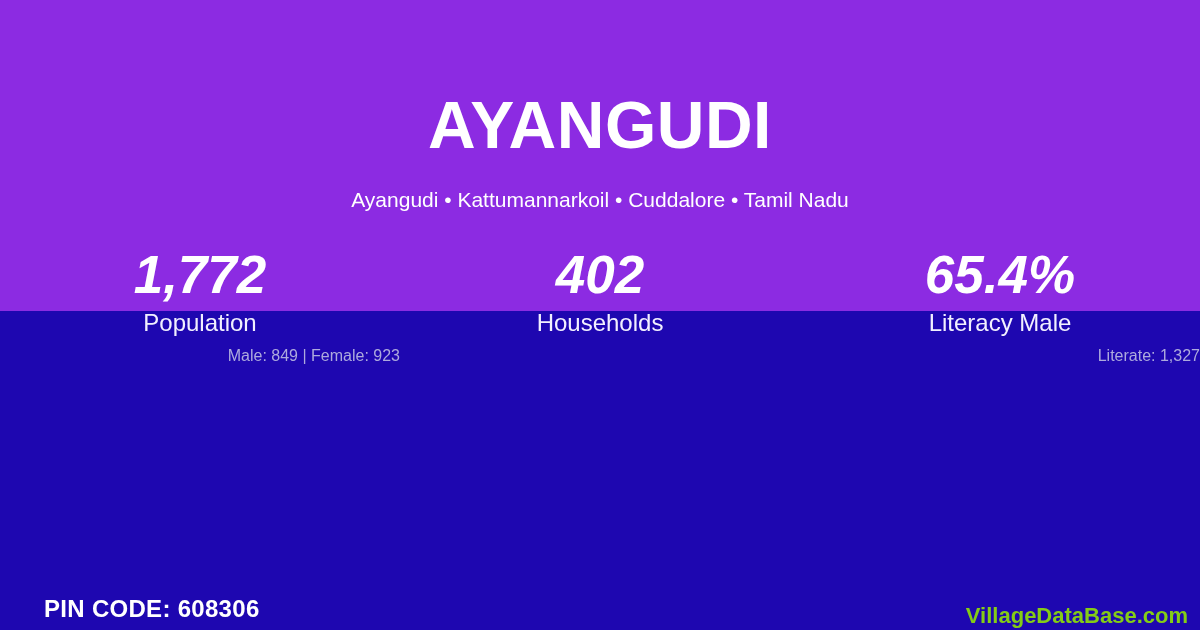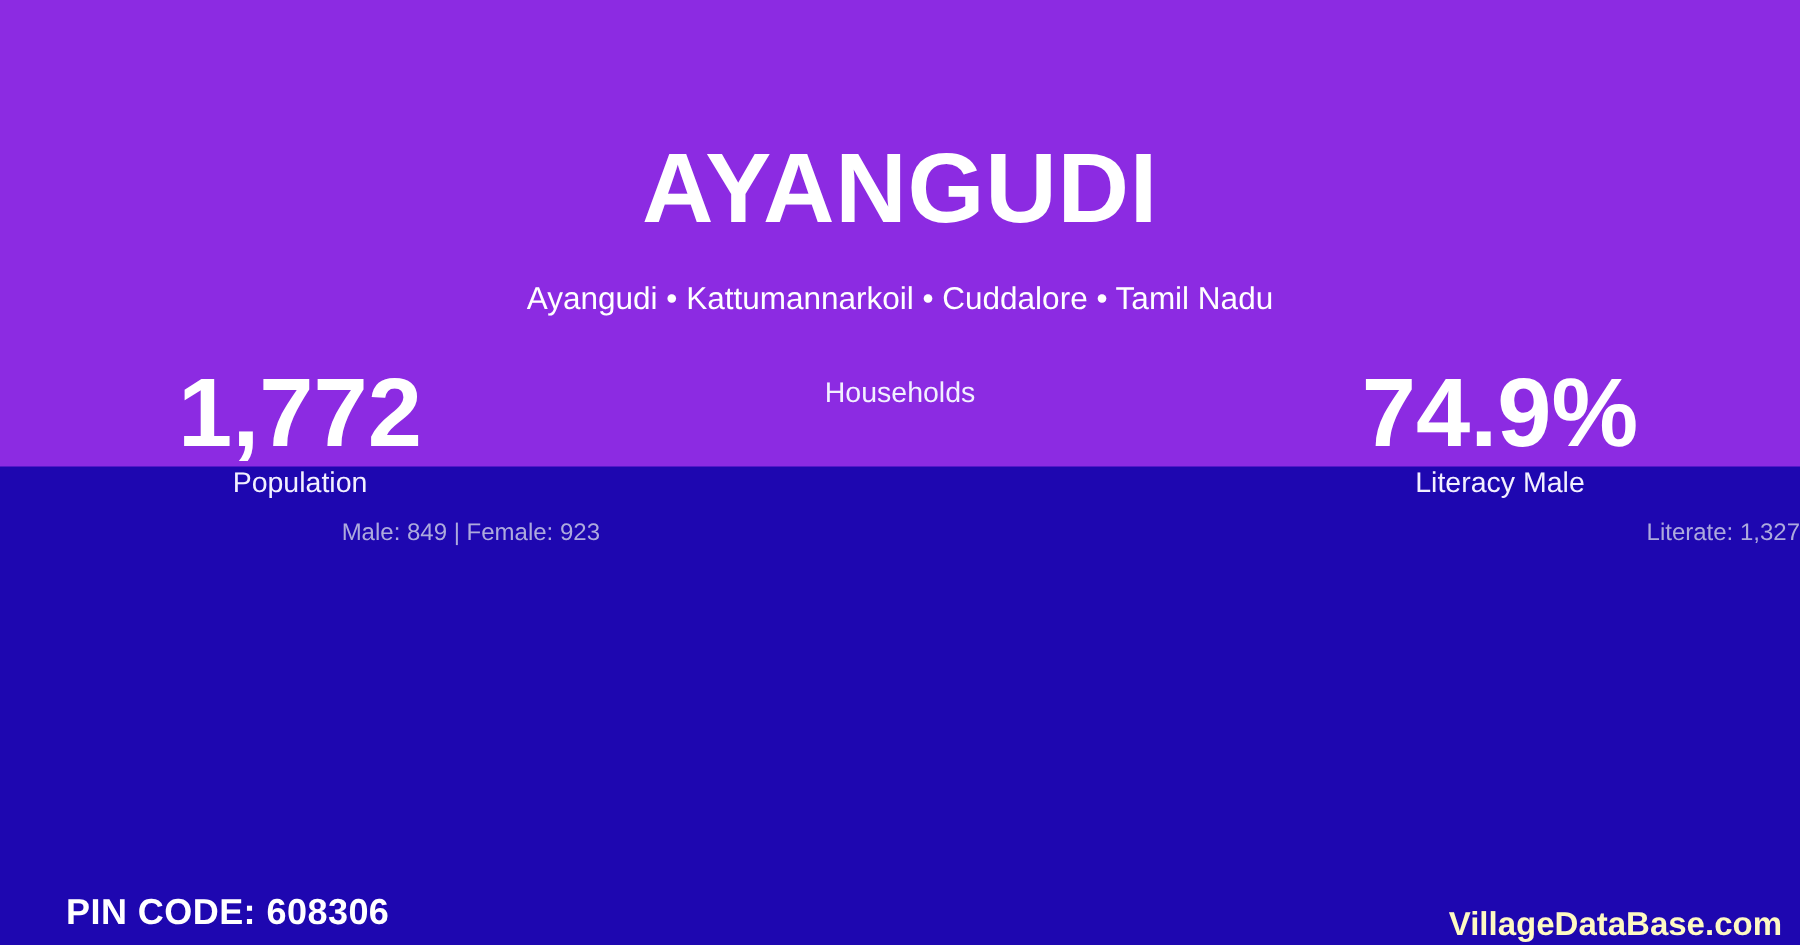--- a/index.html
+++ b/index.html
@@ -74,29 +74,30 @@
     display: flex;
     align-items: flex-start;
   }
 
   .stat-block {
     flex: 1 1 0;
     text-align: center;
   }
 
   .stat-value {
-    font-size: 65px;
+    font-size: 53px;
     font-weight: bold;
     line-height: 60px;
     color: #FFFFFF;
     white-space: nowrap;
+    font-style: italic;
   }
 
   .stat-label {
-    font-size: 19px;
+    font-size: 24px;
     font-weight: normal;
     line-height: 30px;
     color: #F2F0FF;
     margin-top: 3px;
     white-space: nowrap;
   }
 
   .stat-sub {
     font-size: 16px;
     font-weight: normal;
@@ -148,21 +149,21 @@
     white-space: nowrap;
   }
 
   #brand {
     position: absolute;
     right: 28px;
     top: 56px;
     font-size: 22px;
     font-weight: bold;
     line-height: 28px;
-    color: #fef9c3;
+    color: #84cc16;
     white-space: nowrap;
   }
 </style>
 </head>
 <body>
 
 <div id="card">
 
   <div id="header-band"></div>
 
@@ -172,25 +173,26 @@
 
   <div id="stats-row">
 
     <div class="stat-block">
       <div class="stat-value">1,772</div>
       <div class="stat-label">Population</div>
       <div class="stat-sub">Male: 849 | Female: 923</div>
     </div>
 
     <div class="stat-block">
+      <div class="stat-value">402</div>
       <div class="stat-label">Households</div>
     </div>
 
     <div class="stat-block">
-      <div class="stat-value">74.9%</div>
+      <div class="stat-value">65.4%</div>
       <div class="stat-label">Literacy Male</div>
       <div class="stat-sub">Literate: 1,327</div>
     </div>
 
   </div>
 
 
   <div id="footer">
     <div id="pin-code">PIN CODE: 608306</div>
     <div id="brand">VillageDataBase.com</div>

